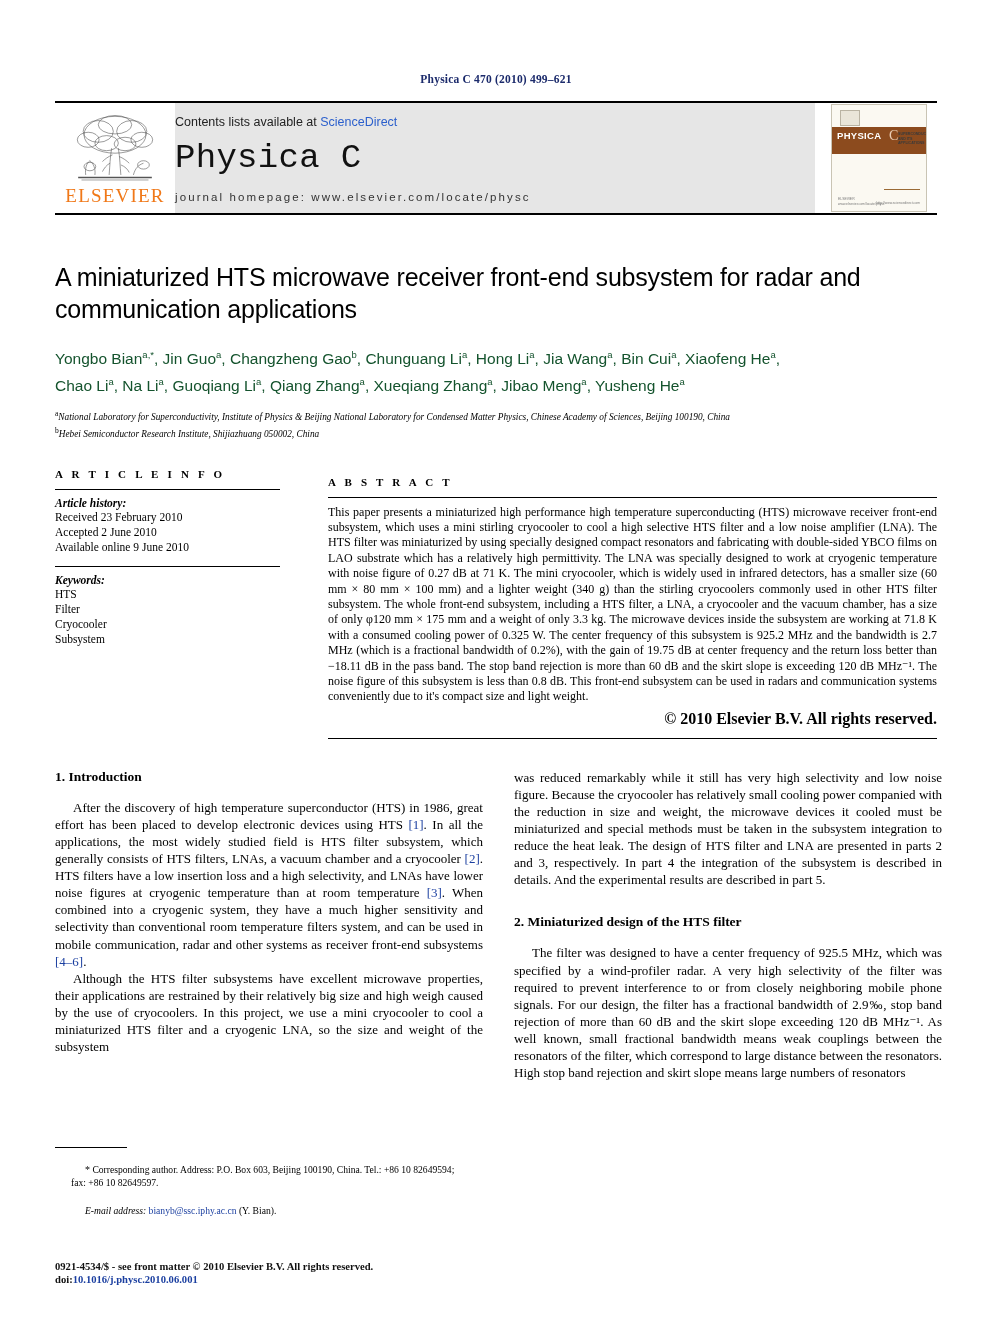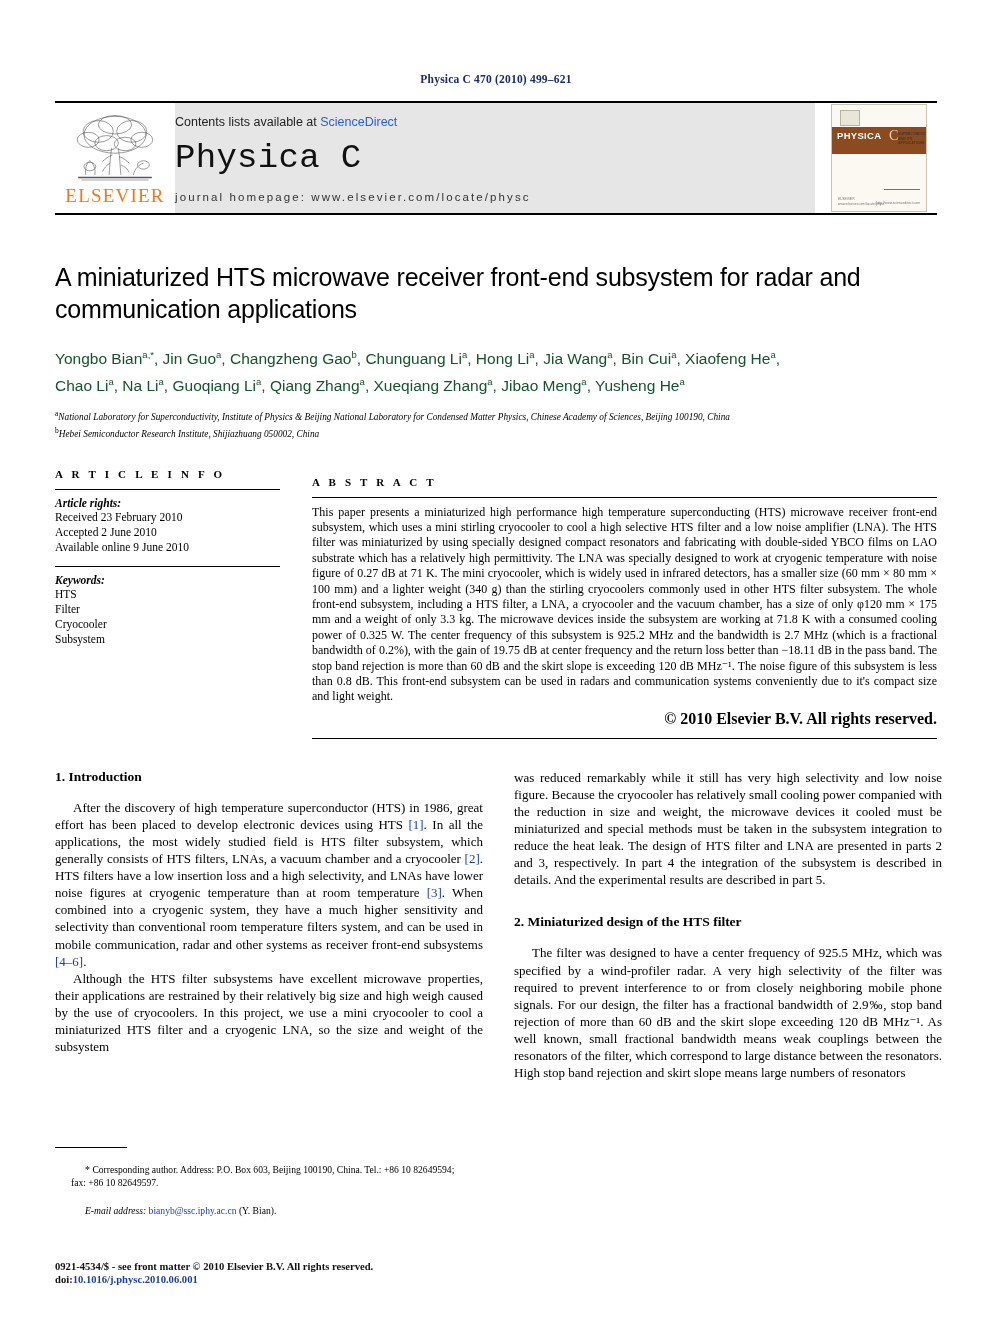--- a/index.html
+++ b/index.html
@@ -194,21 +194,21 @@
     line-height: 13px;
     color: #000;
     margin: 0;
   }
   .affil sup { font-style: normal; font-size: 7.5px; }
 
   
   .info-grid {
     margin: 26px 55px 0 55px;
     display: flex;
-    gap: 0;
+    gap: 16px;
   }
   .col-info { width: 247px; flex: 0 0 247px; padding-right: 22px; }
   .col-abs  { flex: 1 1 auto; padding-left: 10px; margin-top: 8px; }
 
   .sect-head {
     font-family: "Liberation Serif", serif;
     font-weight: bold;
     font-size: 11px;
     letter-spacing: 3.2px;
     margin: 0 0 9px 0;
@@ -360,21 +360,21 @@
     <p class="affil">
       <sup>b</sup><span>Hebei Semiconductor Research Institute, Shijiazhuang 050002, China</span>
     </p>
   </div>
 
   <div class="info-grid">
 
     <div class="col-info">
       <div class="sect-head">A R T I C L E    I N F O</div>
       <div class="hrule"></div>
-      <p class="info-label">Article rights:</p>
+      <p class="info-label">Article history:</p>
       <p class="info-line">Received 23 February 2010</p>
       <p class="info-line">Accepted 2 June 2010</p>
       <p class="info-line">Available online 9 June 2010</p>
       <div class="hrule-thin"></div>
       <p class="info-label">Keywords:</p>
       <p class="info-line">HTS</p>
       <p class="info-line">Filter</p>
       <p class="info-line">Cryocooler</p>
       <p class="info-line">Subsystem</p>
     </div>

